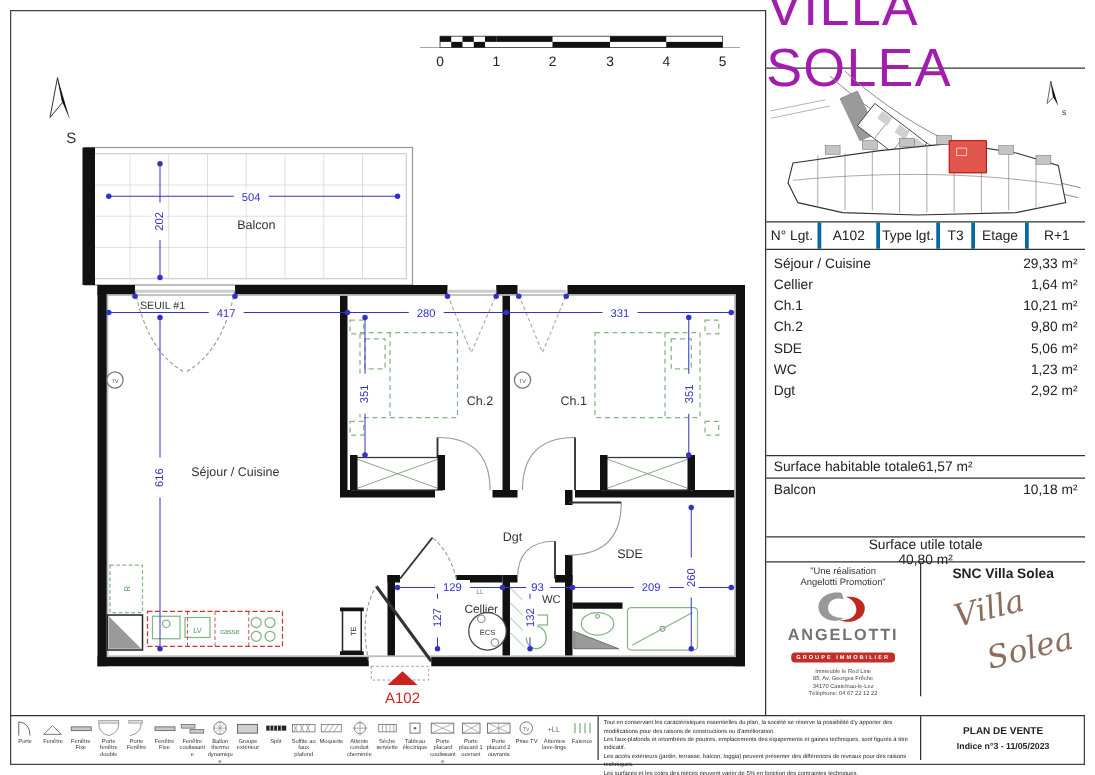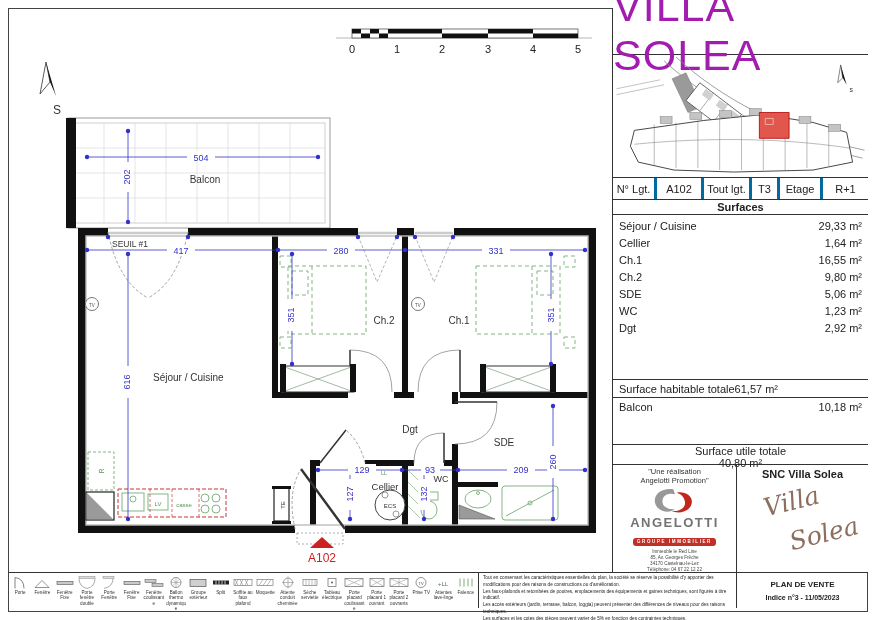--- a/index.html
+++ b/index.html
@@ -334,40 +334,39 @@
       <path d="M152,64 h8 v6 h-8 z" fill="none" stroke="#fff" stroke-width="0.5"></path>
       <polygon points="228,10 225,28 230,23" fill="#fff" stroke="#333" stroke-width="0.6"></polygon>
       <polygon points="228,10 234,30 230,23" fill="#111"></polygon>
       <text x="237" y="37" font-size="7" fill="#333">s</text>
     </svg>
   </div>
 
   <div class="rp-table">
     <span class="c1">N° Lgt.</span>
     <span class="c2">A102</span>
-    <span class="c3">Tout lgt.</span>
+    <span class="c3">Type lgt.</span>
     <span class="c4">T3</span>
     <span class="c5">Etage</span>
     <span class="c6">R+1</span>
   </div>
 
-  <div class="rp-surfhead">Surfaces</div>
 
   <div class="rp-list">
     <div class="srow">
         <span>Séjour / Cuisine</span>
         <span>29,33 m²</span>
       </div>
     <div class="srow">
         <span>Cellier</span>
         <span>1,64 m²</span>
       </div>
     <div class="srow">
         <span>Ch.1</span>
-        <span>16,55 m²</span>
+        <span>10,21 m²</span>
       </div>
     <div class="srow">
         <span>Ch.2</span>
         <span>9,80 m²</span>
       </div>
     <div class="srow">
         <span>SDE</span>
         <span>5,06 m²</span>
       </div>
     <div class="srow">

